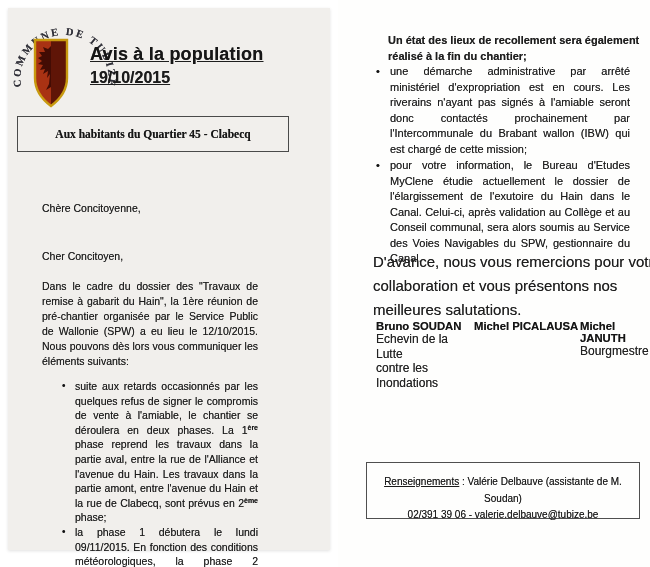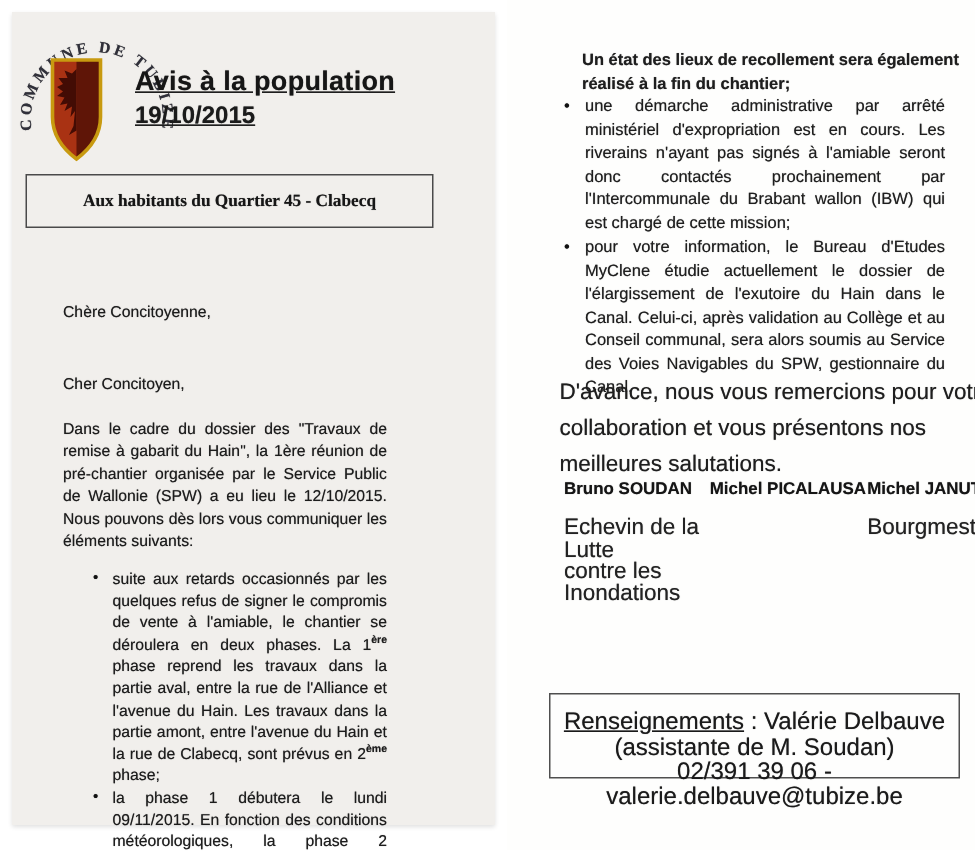--- a/index.html
+++ b/index.html
@@ -42,24 +42,24 @@
     font-size:11px; line-height:15.5px; text-align:justify; }
   ul.r-list li { position:relative; }
   ul.r-list li::before { content:"•"; position:absolute; left:-14px; top:0; font-size:11px; color:#111; }
   ul.r-list li + li { margin-top:1px; }
   .closing { position:absolute; left:21px; top:250px; width:292px; font-size:15px; line-height:24px;margin-left:14px; }
   .signatures { position:absolute; left:38px; top:320px; width:288px; display:flex; }
   .sig-col1 { width:98px; }
   .sig-col2 { width:106px; }
   .sig-col3 { flex:1; }
   .sig-name { font-size:11.3px; font-weight:bold; color:#151515; }
-  .sig-role { font-size:15px; line-height:14.5px; margin-top:13px; color:#222; }
+  .sig-role { font-size:12px; line-height:14.5px; margin-top:0; color:#222; }
   .info-box {
     position:absolute; left:28px; top:462px; width:274px; height:57px;
-    border:1.4px solid #4f4f4f; text-align:center; font-size:16px; line-height:16.5px;
+    border:1.4px solid #4f4f4f; text-align:center; font-size:10px; line-height:16.5px;
     padding-top:11px; color:#1a1a1a;
   }
   .u { text-decoration:underline; }
 
   
   .arc-text { font-family:"Liberation Serif", serif; font-size:10.5px; font-weight:bold;
     letter-spacing:2.2px; fill:#30303a; }
 </style>
 </head>
 <body>

